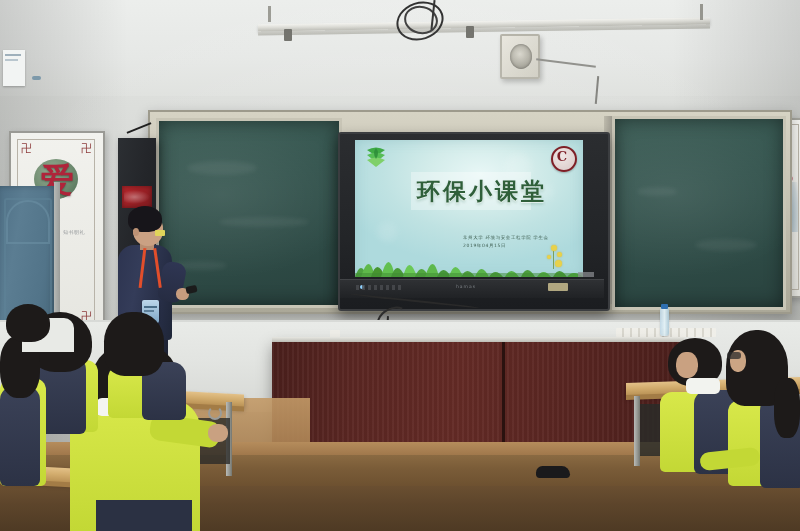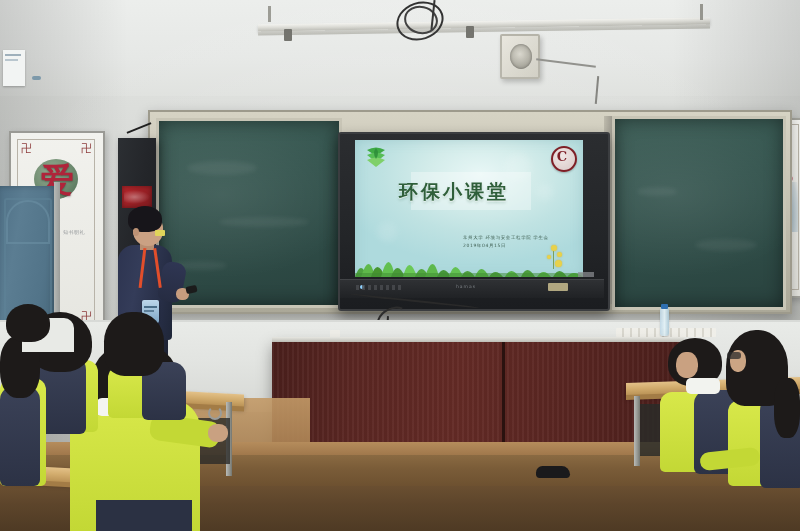--- a/index.html
+++ b/index.html
@@ -100,23 +100,23 @@
   #iwb{left:338px;top:132px;width:268px;height:175px;
     background:linear-gradient(180deg,#2b2d30 0%,#232528 60%,#1b1d20 100%);
     border:2px solid #3b3d40;border-radius:3px;box-shadow:0 6px 14px rgba(0,0,0,.4);}
   #iwb-screen{left:355px;top:140px;width:228px;height:137px;overflow:hidden;
     background:
       radial-gradient(ellipse 150px 90px at 55% 25%, #e8f7f6 0%, #d3ecea 35%, #bfe2e2 65%, #aedadd 100%);
     box-shadow:inset 0 0 12px rgba(120,170,175,.35);}
   
   .bokeh{border-radius:50%;background:rgba(255,255,255,.45);filter:blur(3px);}
   #slide-titlebox{left:56px;top:32px;width:120px;height:38px;background:rgba(255,255,255,.34);}
-  #slide-title{left:44px;top:34px;width:136px;height:34px;line-height:34px;text-align:left;
+  #slide-title{left:56px;top:34px;width:136px;height:34px;line-height:34px;text-align:right;
     font-family:"DejaVu Sans","Liberation Sans",sans-serif;
-    font-size:19px;font-weight:bold;letter-spacing:3px;color:#2f5f3a;
+    font-size:23px;font-weight:bold;letter-spacing:3px;color:#2f5f3a;
     text-shadow:0 1px 1px rgba(255,255,255,.7),0 2px 3px rgba(0,80,40,.25);}
   #slide-leaf{left:8px;top:5px;width:26px;height:24px;}
   #slide-emblem{left:196px;top:6px;width:22px;height:22px;border-radius:50%;
     border:2px solid #7e1f26;background:radial-gradient(circle at 40% 35%,#f0e8e6,#d9c8c6);
     box-shadow:0 1px 2px rgba(0,0,0,.25);}
   #slide-emblem-g{left:196px;top:6px;width:22px;height:22px;line-height:22px;text-align:center;
     color:#7e1f26;font-size:13px;font-weight:bold;font-family:"DejaVu Serif","Liberation Serif",serif;}
   #slide-sub1{left:108px;top:94px;width:120px;color:#3f5f52;font-size:4.5px;line-height:7px;letter-spacing:.6px;}
   #slide-sub2{left:108px;top:102px;width:120px;color:#3f5f52;font-size:4.5px;line-height:7px;letter-spacing:.6px;}
   

